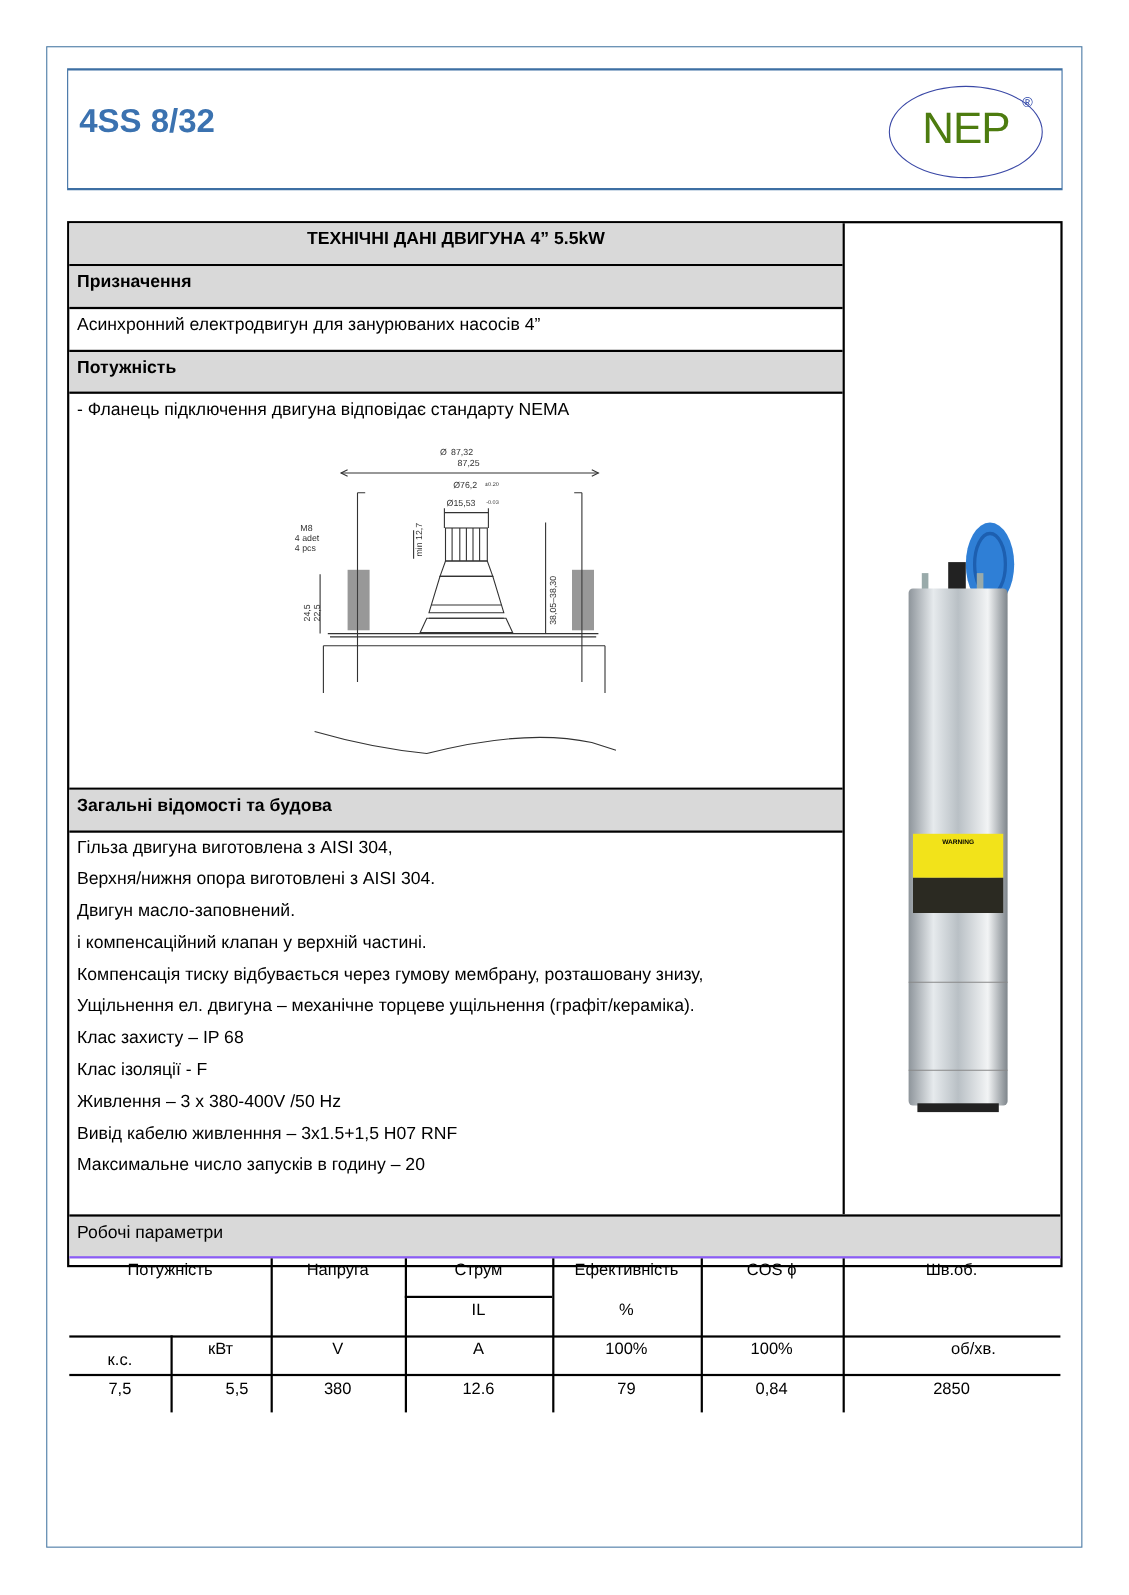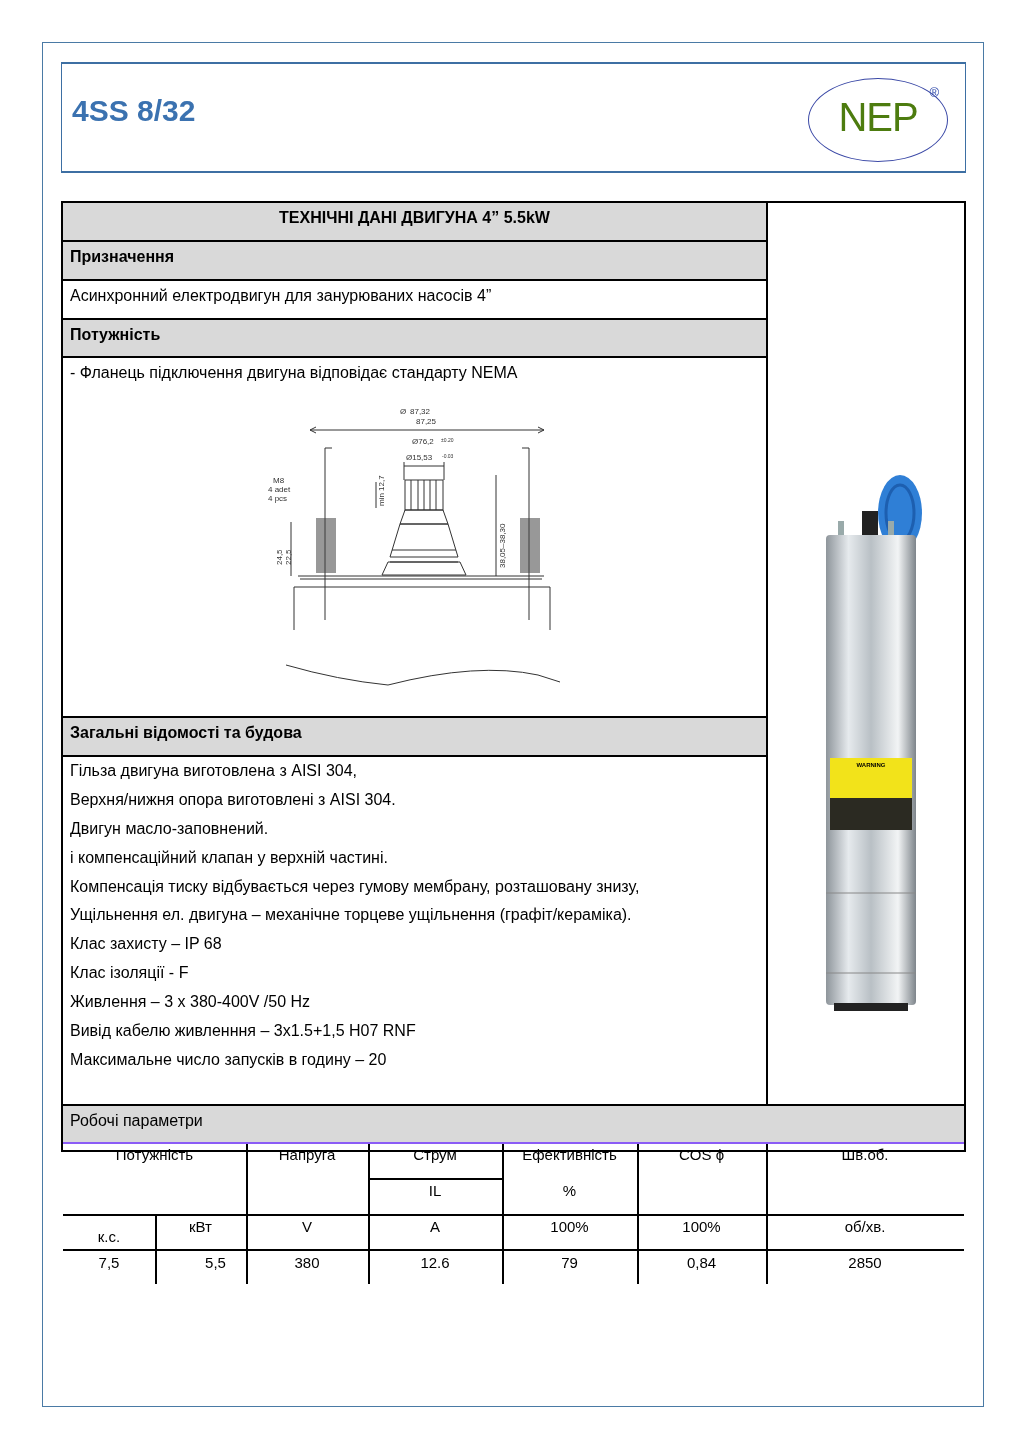--- a/index.html
+++ b/index.html
@@ -178,21 +178,21 @@
     <div class="cell" style="left:439px;top:38px;width:135px;">%</div>
     <div class="cell" style="left:574px;top:2px;width:129px;">COS ϕ</div>
     <div class="cell" style="left:703px;top:2px;width:198px;">Шв.об.</div>
 
     <div class="cell" style="left:0;top:74px;width:92px;margin-top:10px;">к.с.</div>
     <div class="cell" style="left:92px;top:74px;width:91px;">кВт</div>
     <div class="cell" style="left:183px;top:74px;width:122px;">V</div>
     <div class="cell" style="left:305px;top:74px;width:134px;">A</div>
     <div class="cell" style="left:439px;top:74px;width:135px;">100%</div>
     <div class="cell" style="left:574px;top:74px;width:129px;">100%</div>
-    <div class="cell" style="left:703px;top:74px;width:198px;">об/хв.</div>
+    <div class="cell" style="left:723px;top:74px;width:198px;">об/хв.</div>
 
     <div class="cell" style="left:0;top:110px;width:92px;">7,5</div>
     <div class="cell" style="left:92px;top:110px;width:91px;padding-left:30px;">5,5</div>
     <div class="cell" style="left:183px;top:110px;width:122px;">380</div>
     <div class="cell" style="left:305px;top:110px;width:134px;">12.6</div>
     <div class="cell" style="left:439px;top:110px;width:135px;">79</div>
     <div class="cell" style="left:574px;top:110px;width:129px;">0,84</div>
     <div class="cell" style="left:703px;top:110px;width:198px;">2850</div>
 
     <div class="vline" style="left:92px;top:70px;height:70px;"></div>

